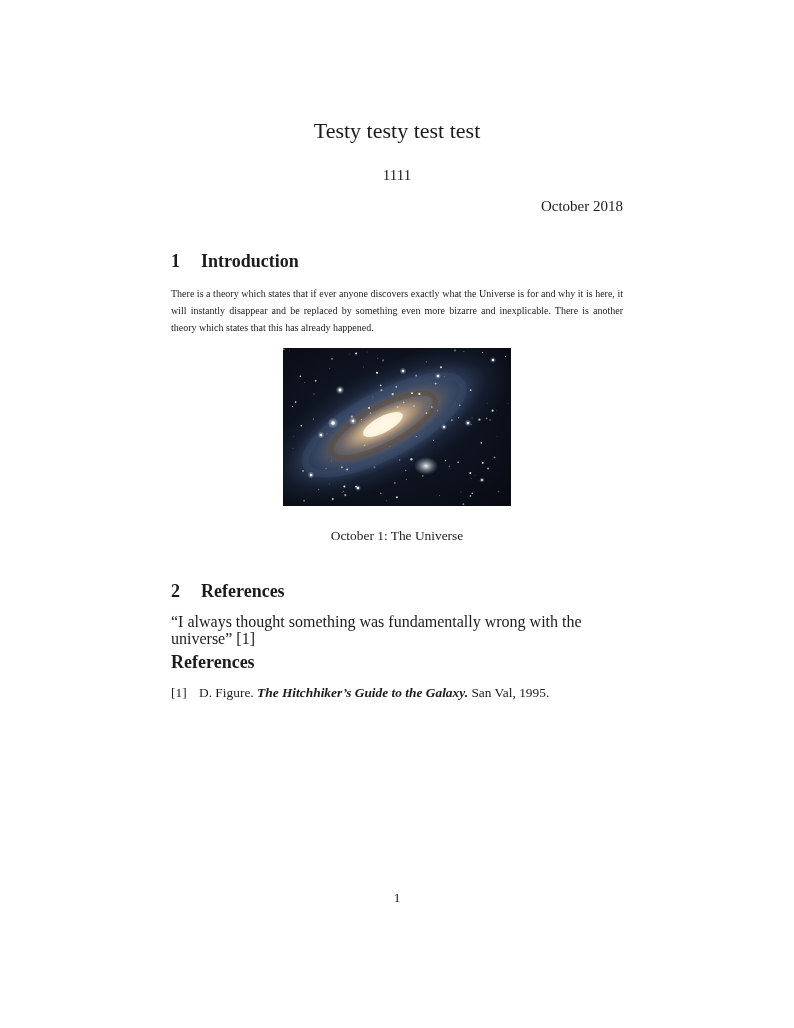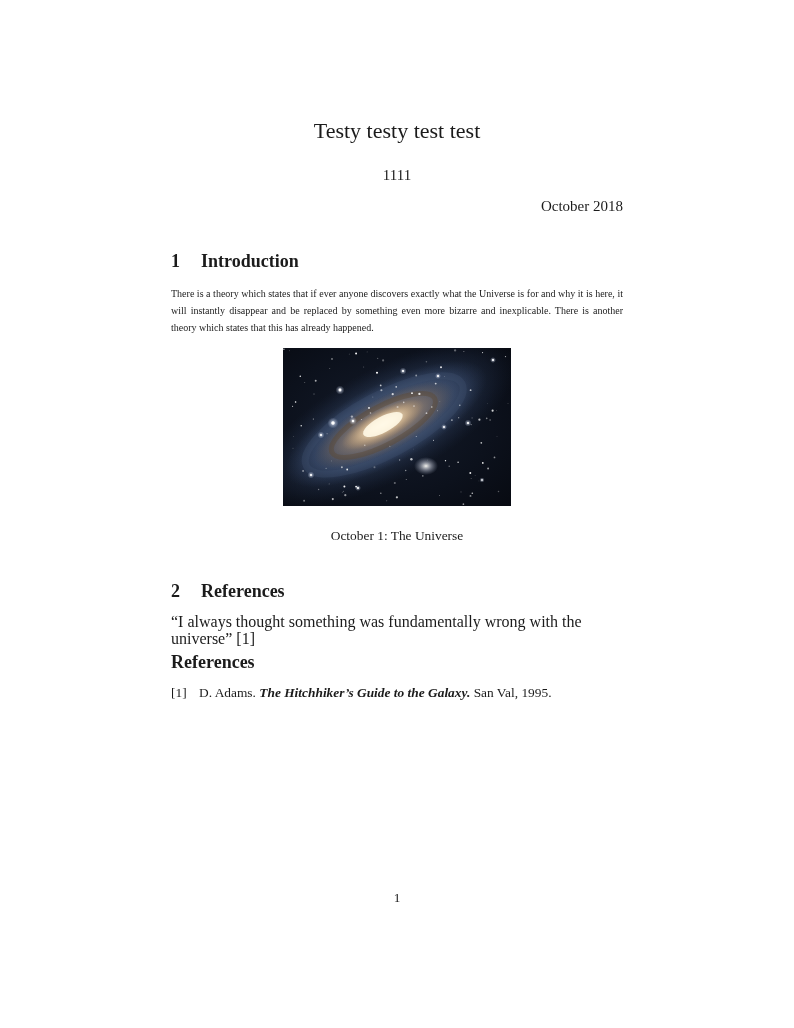--- a/index.html
+++ b/index.html
@@ -309,19 +309,19 @@
     <div class="section-heading sec2">
       <span class="sec-num">2</span><span>References</span>
     </div>
 
     <p class="quote-par">“I always thought something was fundamentally wrong with the universe” [1]</p>
 
     <div class="section-heading refs-heading">References</div>
 
     <div class="ref-item">
       <span class="ref-label">[1]</span>
-      <span class="ref-text"><span>D. Adams. </span><span class="ital">The Hitchhiker’s Guide to the Galaxy.</span><span> San Val, 1995.</span></span>
+      <span class="ref-text"><span>D. Figure. </span><span class="ital">The Hitchhiker’s Guide to the Galaxy.</span><span> San Val, 1995.</span></span>
     </div>
 
   </div>
 
   <div class="page-number">1</div>
 </div>
 
 </body></html>

